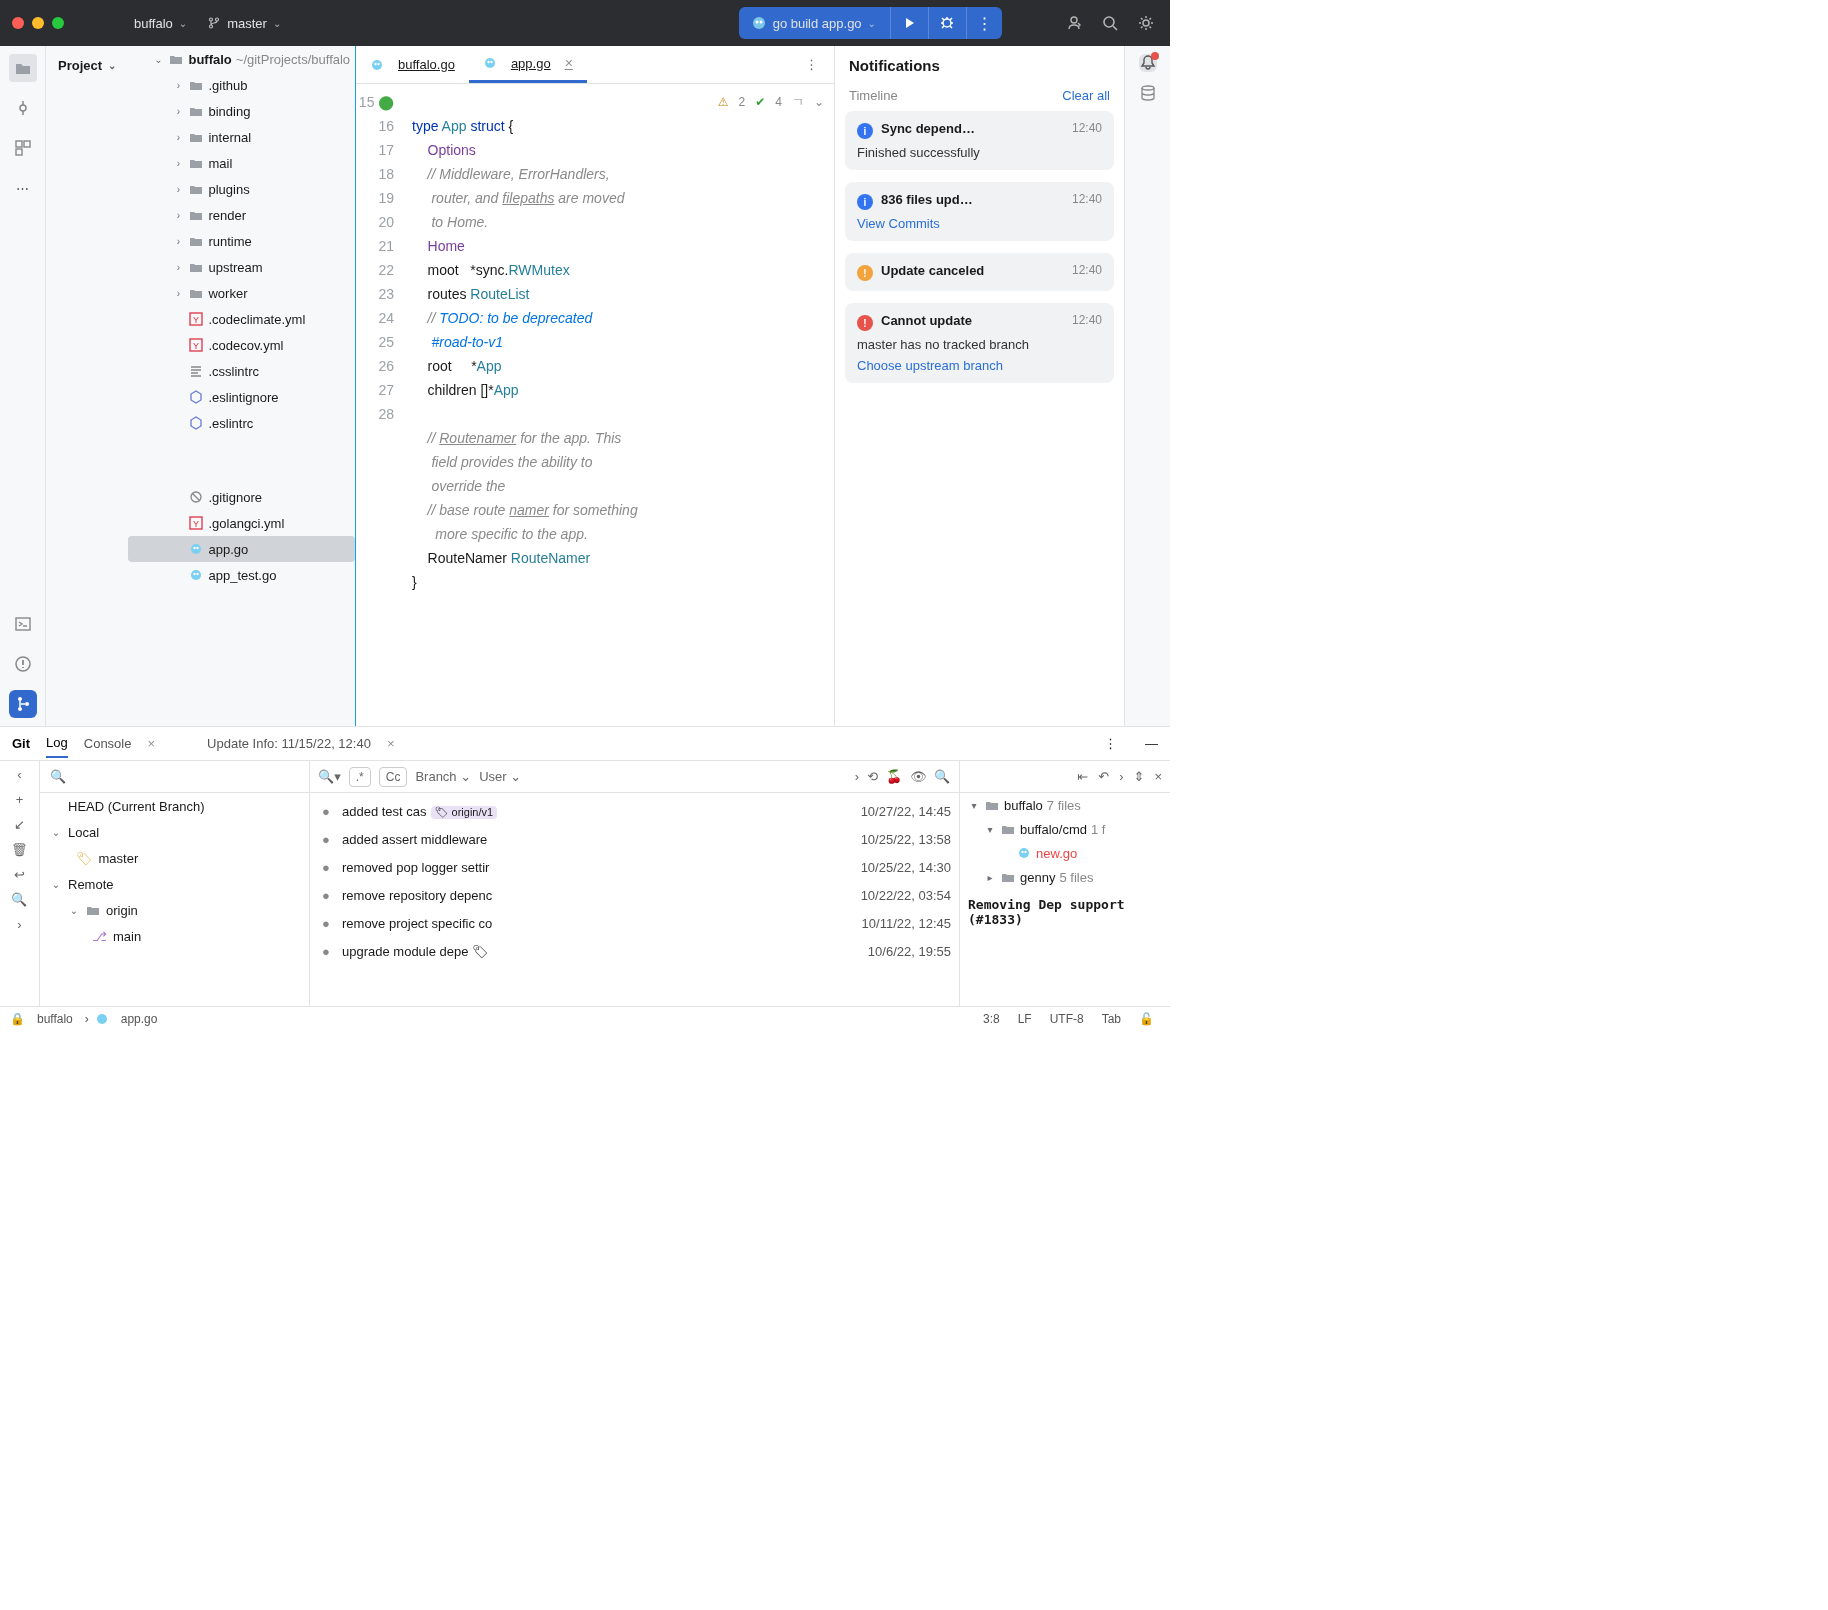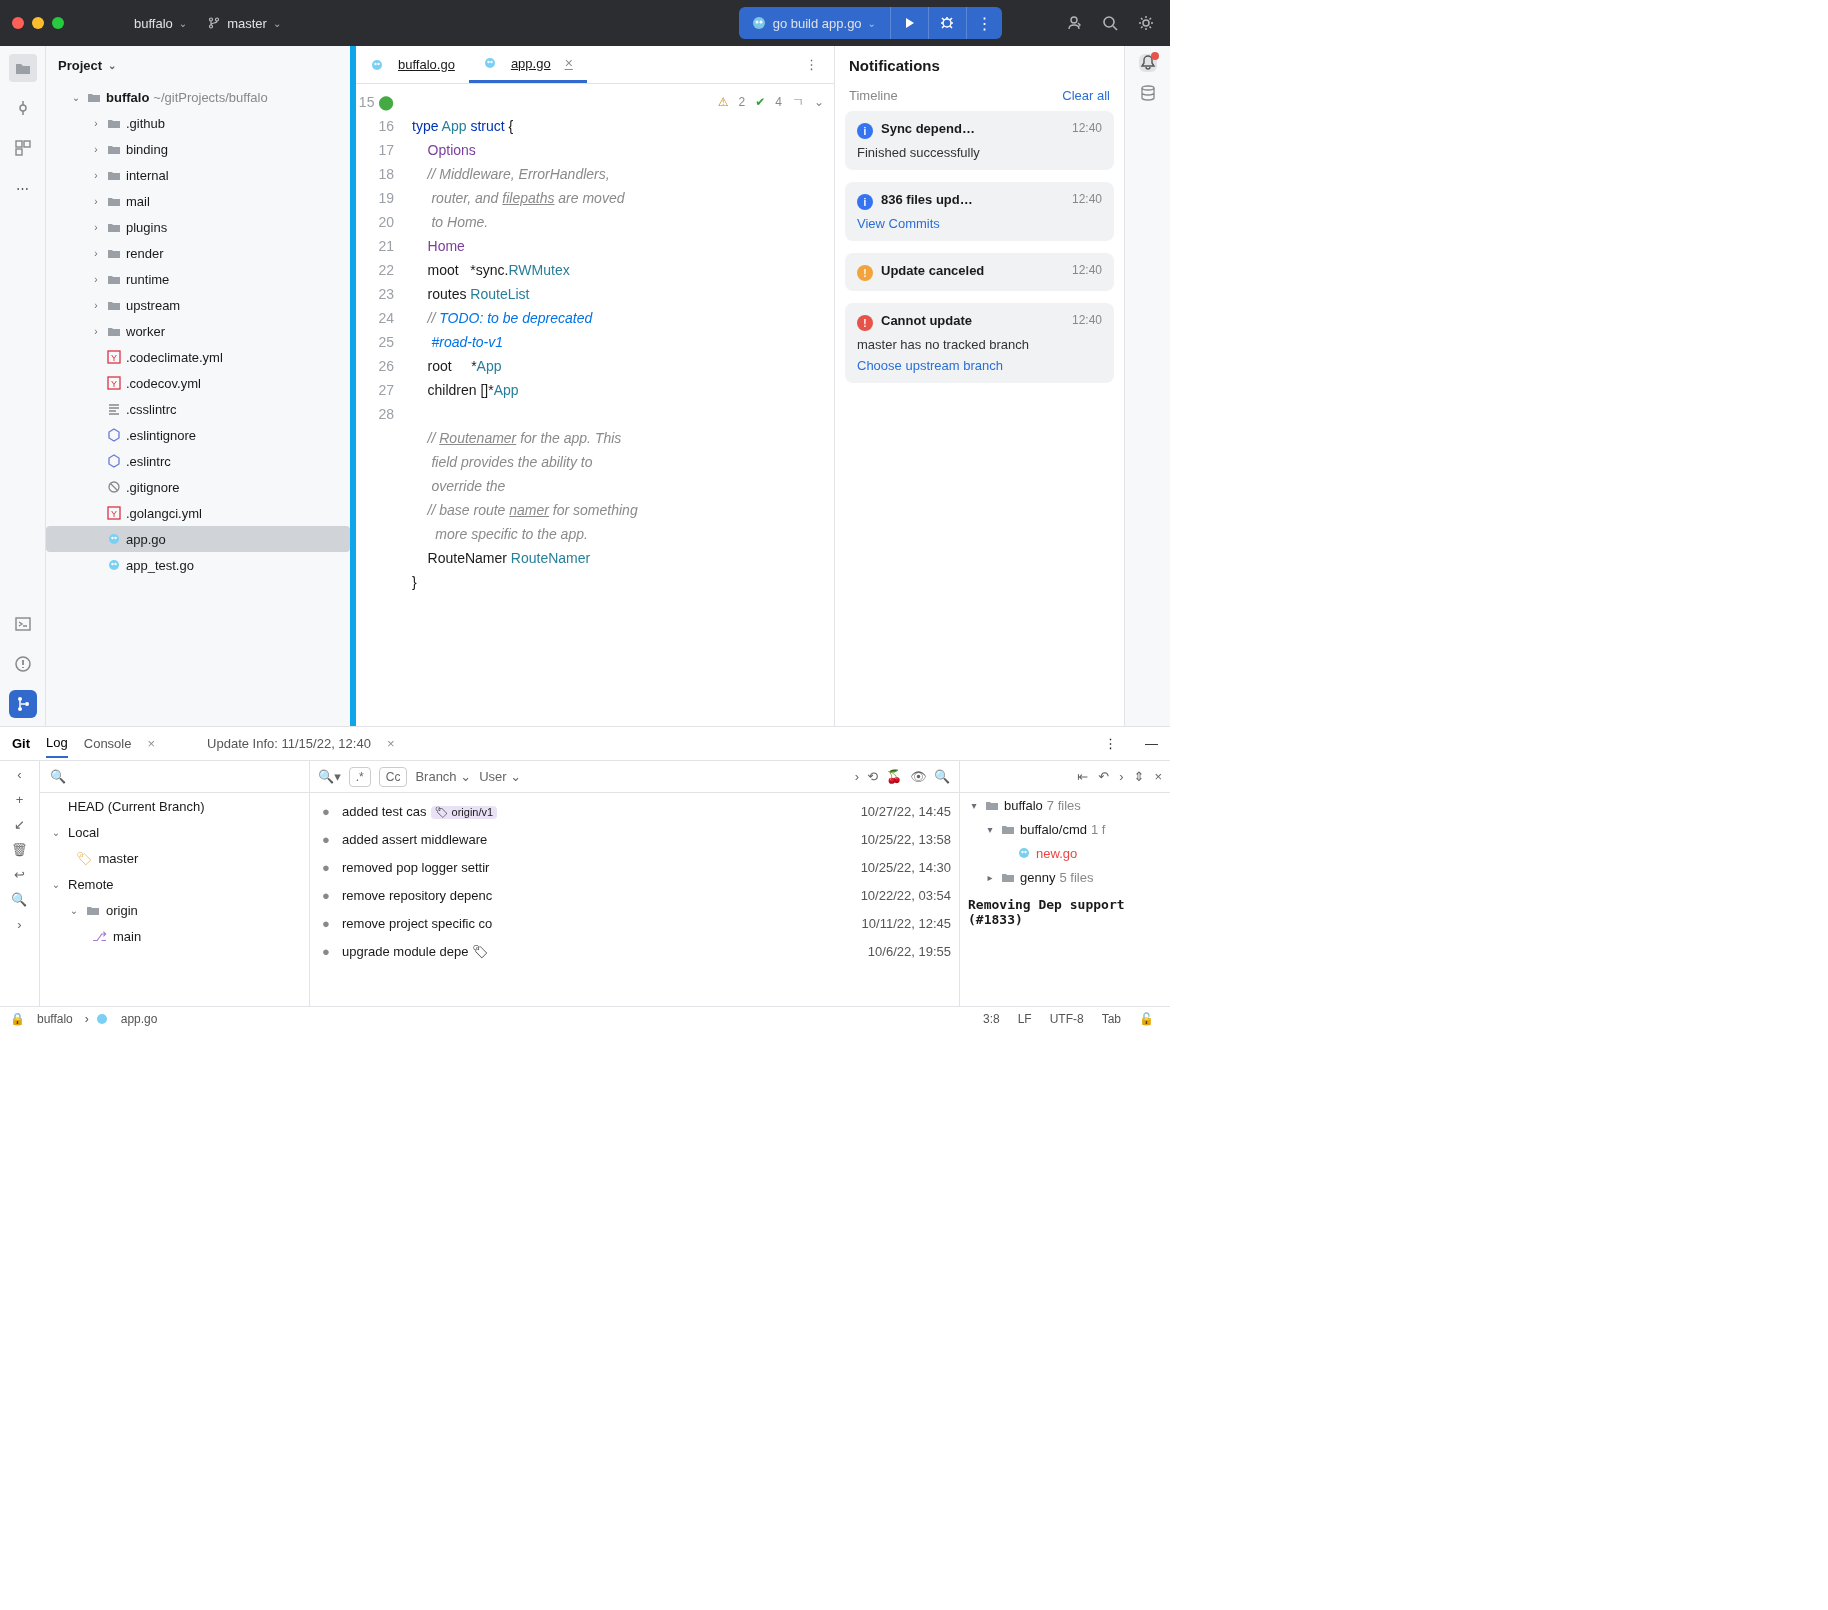--- a/index.html
+++ b/index.html
@@ -20,21 +20,21 @@
 .run-btn:last-child { border-radius: 0 6px 6px 0; }
 .tb-right { display: flex; gap: 12px; margin-left: 60px; }
 .tb-icon { width: 24px; height: 24px; display: flex; align-items: center; justify-content: center; cursor: pointer; opacity: 0.85; }
 
 
 .main { flex: 1; display: flex; overflow: hidden; }
 .left-rail { width: 46px; background: #f7f8fa; border-right: 1px solid #e1e3e6; display: flex; flex-direction: column; align-items: center; padding-top: 8px; gap: 12px; }
 .left-rail .rail-icon { width: 28px; height: 28px; display: flex; align-items: center; justify-content: center; border-radius: 4px; cursor: pointer; }
 
 
-.project-panel { width: 310px; background: #f7f8fa; border-right: 6px solid #0ea5e9; display: flex; flex-direction: column; }
+.project-panel { width: 310px; background: #f7f8fa; border-right: 1px solid #0ea5e9; display: flex; flex-direction: row; }
 .panel-header { height: 38px; display: flex; align-items: center; padding: 0 12px; font-weight: 600; gap: 6px; }
 .tree { flex: 1; overflow: hidden; }
 .tree-row { display: flex; align-items: center; height: 26px; padding-left: 8px; cursor: pointer; gap: 4px; }
 .tree-row.selected { background: #d0d3d8; border-radius: 4px; }
 .tree-indent-1 { padding-left: 24px; }
 .tree-indent-2 { padding-left: 44px; }
 .tree-chev { width: 12px; font-size: 10px; color: #6b6e76; text-align: center; }
 .tree-icon { width: 16px; height: 16px; display: inline-flex; align-items: center; justify-content: center; }
 .tree-path { color: #888; }
 
@@ -359,21 +359,21 @@
             <span>.eslintignore</span>
           </div>
           <div class="tree-row tree-indent-2" style="padding-left: 60px;">
             <span class="tree-icon">
               <svg width="14" height="14" viewBox="0 0 14 14">
                 <path d="M7 1l5 3v6l-5 3-5-3V4z" fill="none" stroke="#6a7bd4" stroke-width="1.3"></path>
               </svg>
             </span>
             <span>.eslintrc</span>
           </div>
-          <div class="tree-row tree-indent-2" style="padding-left: 60px;">
+          <div class="tree-row tree-indent-2" style="padding-left: 60px; margin-top: 48px;">
             <span class="tree-icon">
               <svg width="14" height="14" viewBox="0 0 14 14">
                 <circle cx="7" cy="7" r="5" fill="none" stroke="#888" stroke-width="1.3"></circle>
                 <path d="M3 3l8 8" stroke="#888" stroke-width="1.3"></path>
               </svg>
             </span>
             <span>.gitignore</span>
           </div>
           <div class="tree-row tree-indent-2" style="padding-left: 60px;">
             <span class="tree-icon">

